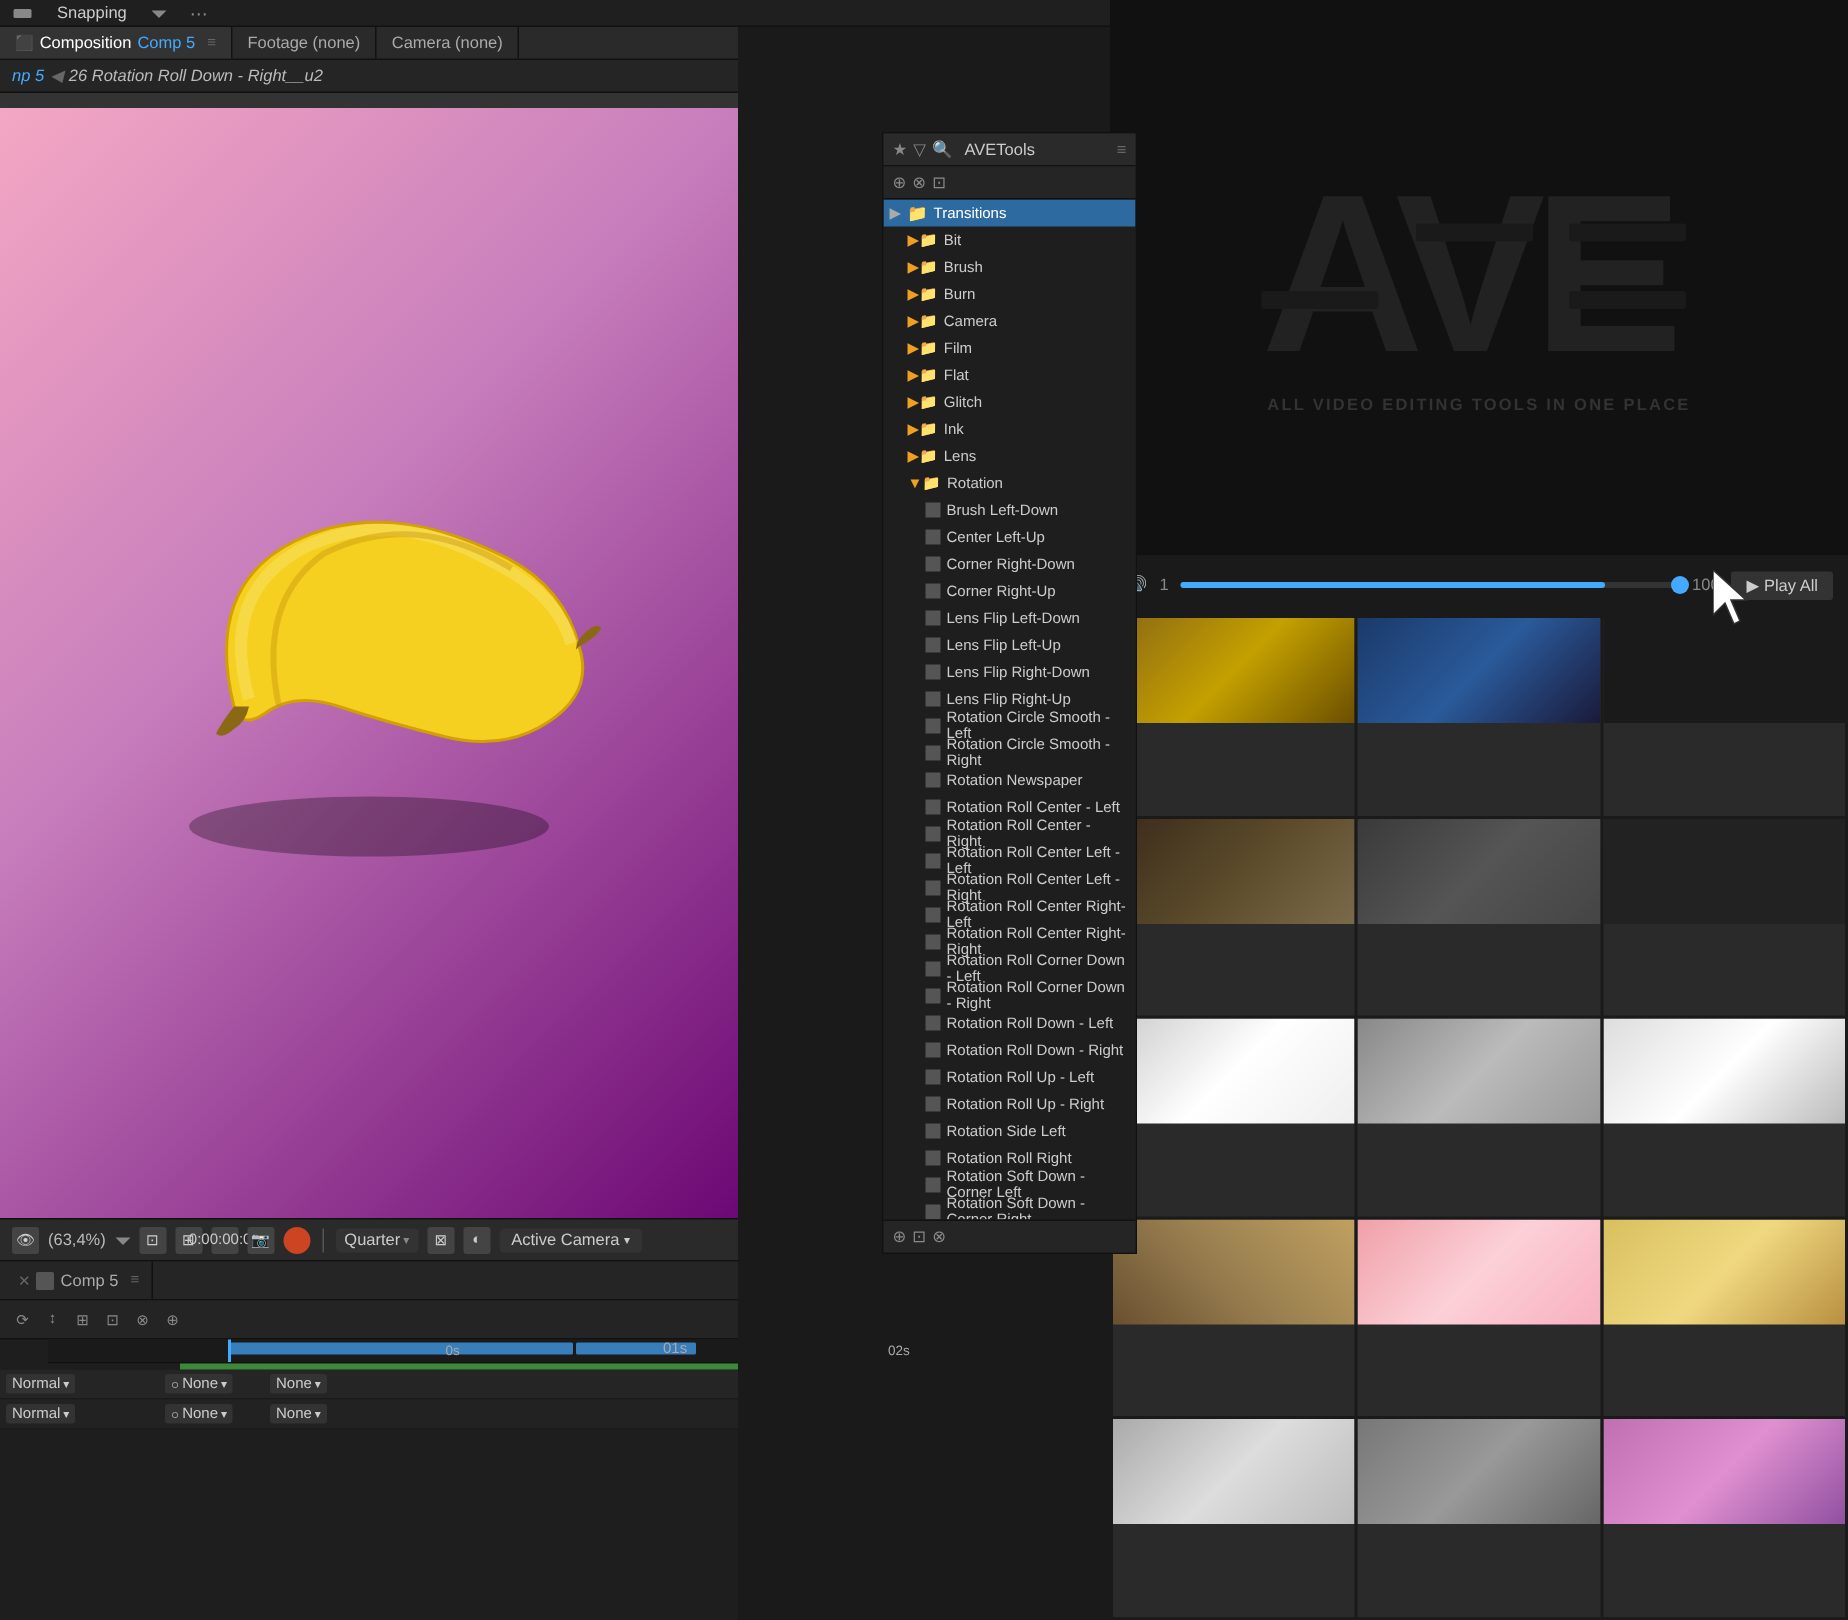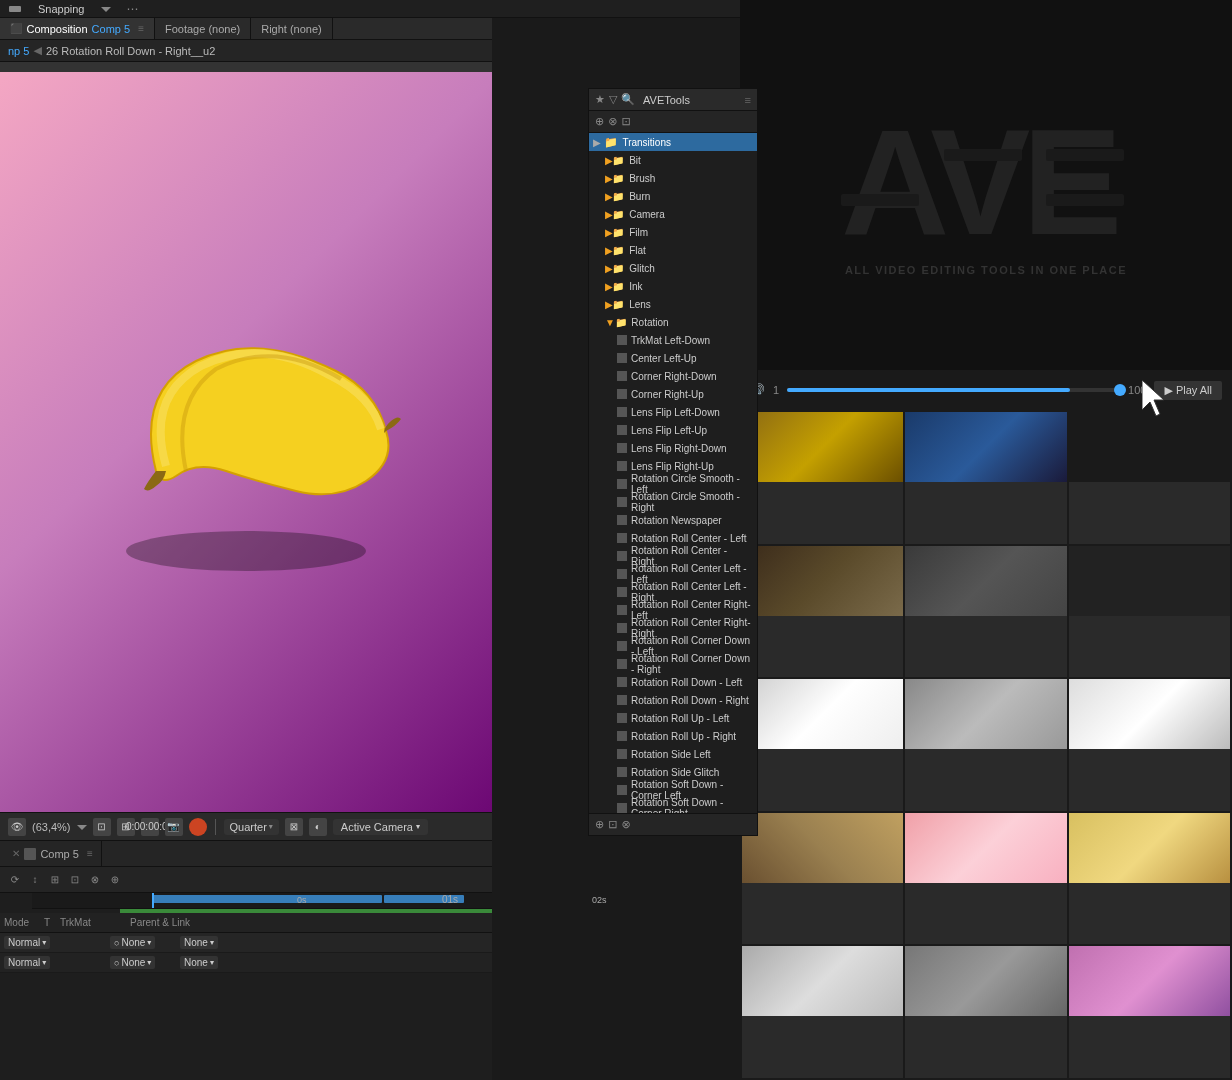--- a/index.html
+++ b/index.html
@@ -62,20 +62,21 @@
       top: 40px; left: 0; right: 740px;
       height: 22px;
       background: #252525;
       display: flex;
       align-items: center;
       padding: 0 8px;
       font-size: 11px;
       color: #bbb;
       border-bottom: 1px solid #111;
       z-index: 10;
+      font-style: italic;
     }
     #breadcrumb .arrow { color: #666; margin: 0 4px; }
 
     
     #viewer {
       position: absolute;
       top: 62px; left: 0; right: 740px;
       bottom: 240px;
       background: #111;
       display: flex;
@@ -436,21 +437,21 @@
   <div class="tab-item active">
     <span style="font-size:10px;color:#aaa;">⬛</span>
     <span>Composition</span>
     <span class="comp-name">Comp 5</span>
     <span style="font-size:10px;color:#666;margin-left:4px;">≡</span>
   </div>
   <div class="tab-item">
     <span>Footage (none)</span>
   </div>
   <div class="tab-item">
-    <span>Right (none)</span>
+    <span>Camera (none)</span>
   </div>
 </div>
 
 <div id="breadcrumb">
   <span style="color:#4af;font-size:11px;">np 5</span>
   <span class="arrow">◀</span>
   <span>26 Rotation Roll Down - Right__u2</span>
 </div>
 
 <div id="viewer">
@@ -531,26 +532,20 @@
       <span style="position:absolute;top:2px;left:440px;font-size:9px;color:#aaa;">02s</span>
 
       <div class="playhead" style="left:0;"></div>
     </div>
   </div>
 
   <div style="height:4px;background:#1e1e1e;position:relative;">
     <div style="position:absolute;left:120px;right:0;height:4px;background:#3a8a3a;"></div>
   </div>
 
-  <div id="col-headers">
-    <div style="width:40px;font-size:10px;color:#888;">Mode</div>
-    <div style="width:16px;font-size:10px;color:#888;">T</div>
-    <div style="width:70px;font-size:10px;color:#888;">TrkMat</div>
-    <div style="flex:1;font-size:10px;color:#888;">Parent &amp; Link</div>
-  </div>
 
   <div id="layer-list">
     <div class="mode-row">
       <div class="mode-cell" style="width:90px;">
         <div class="mode-dropdown">
           <span>Normal</span>
           <span style="font-size:8px;">▾</span>
         </div>
       </div>
       <div style="width:16px;"></div>
@@ -649,21 +644,21 @@
     <div class="tree-item tree-indent-1">
       <span style="color:#f0a020;font-size:10px;margin-right:4px;">▶📁</span>
       <span>Lens</span>
     </div>
     <div class="tree-item tree-indent-1">
       <span style="color:#f0a020;font-size:10px;margin-right:4px;">▼📁</span>
       <span>Rotation</span>
     </div>
     <div class="tree-item tree-indent-2">
       <div class="item-icon"></div>
-      <span>TrkMat Left-Down</span>
+      <span>Brush Left-Down</span>
     </div>
     <div class="tree-item tree-indent-2">
       <div class="item-icon"></div>
       <span>Center Left-Up</span>
     </div>
     <div class="tree-item tree-indent-2">
       <div class="item-icon"></div>
       <span>Corner Right-Down</span>
     </div>
     <div class="tree-item tree-indent-2">
@@ -745,21 +740,21 @@
     <div class="tree-item tree-indent-2">
       <div class="item-icon"></div>
       <span>Rotation Roll Up - Right</span>
     </div>
     <div class="tree-item tree-indent-2">
       <div class="item-icon"></div>
       <span>Rotation Side Left</span>
     </div>
     <div class="tree-item tree-indent-2">
       <div class="item-icon"></div>
-      <span>Rotation Side Glitch</span>
+      <span>Rotation Roll Right</span>
     </div>
     <div class="tree-item tree-indent-2">
       <div class="item-icon"></div>
       <span>Rotation Soft Down - Corner Left</span>
     </div>
     <div class="tree-item tree-indent-2">
       <div class="item-icon"></div>
       <span>Rotation Soft Down - Corner Right</span>
     </div>
 

